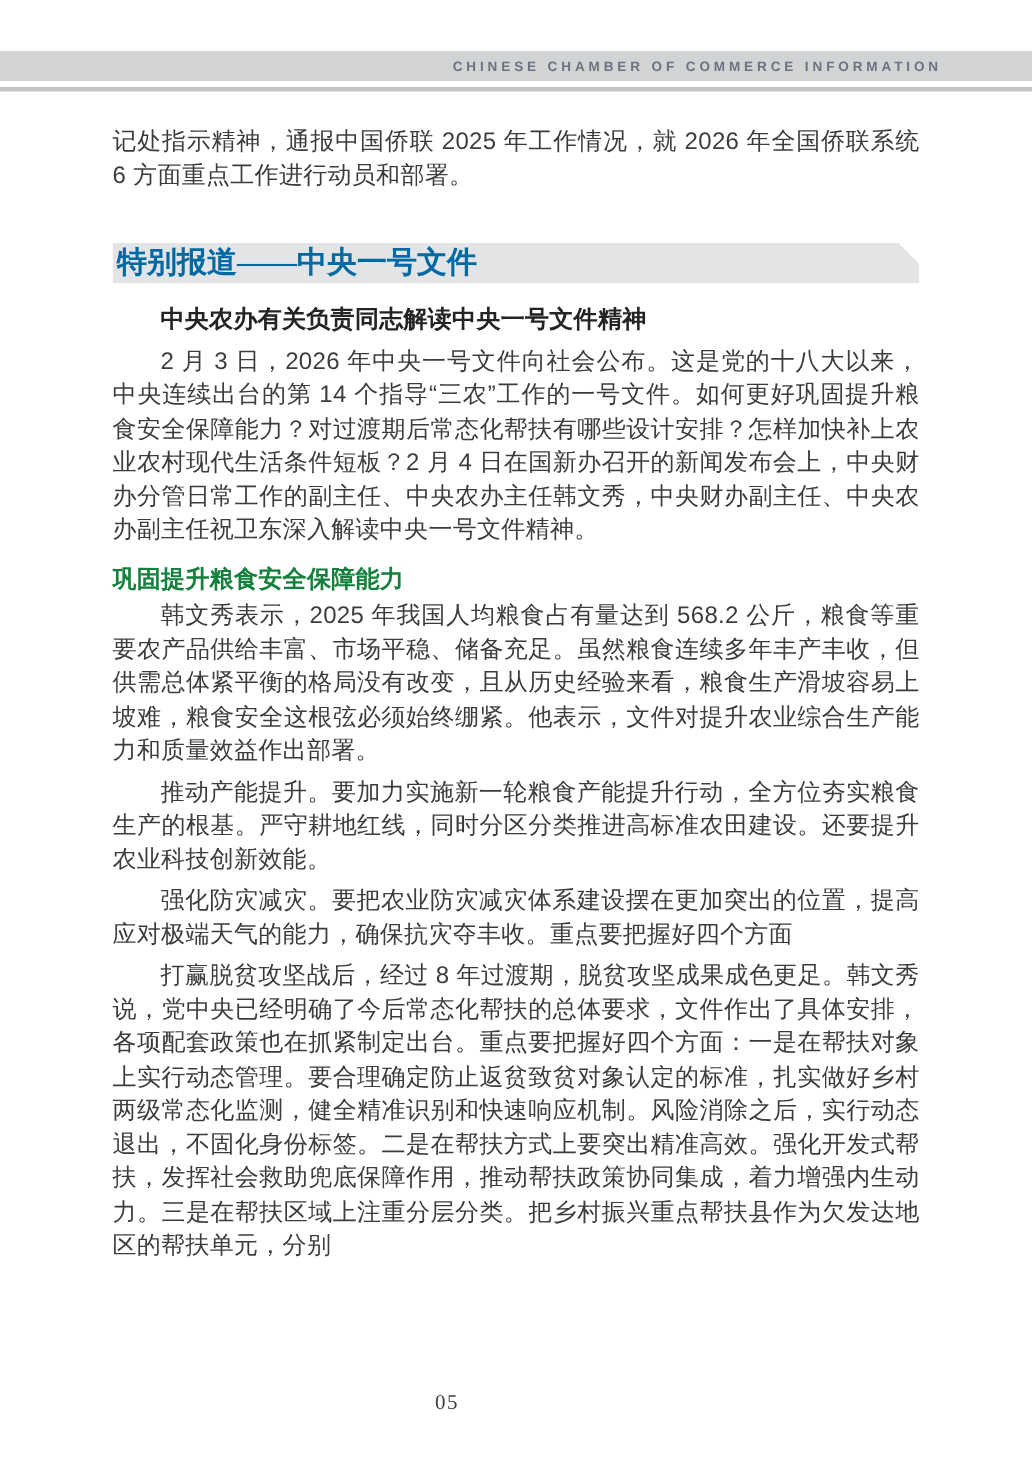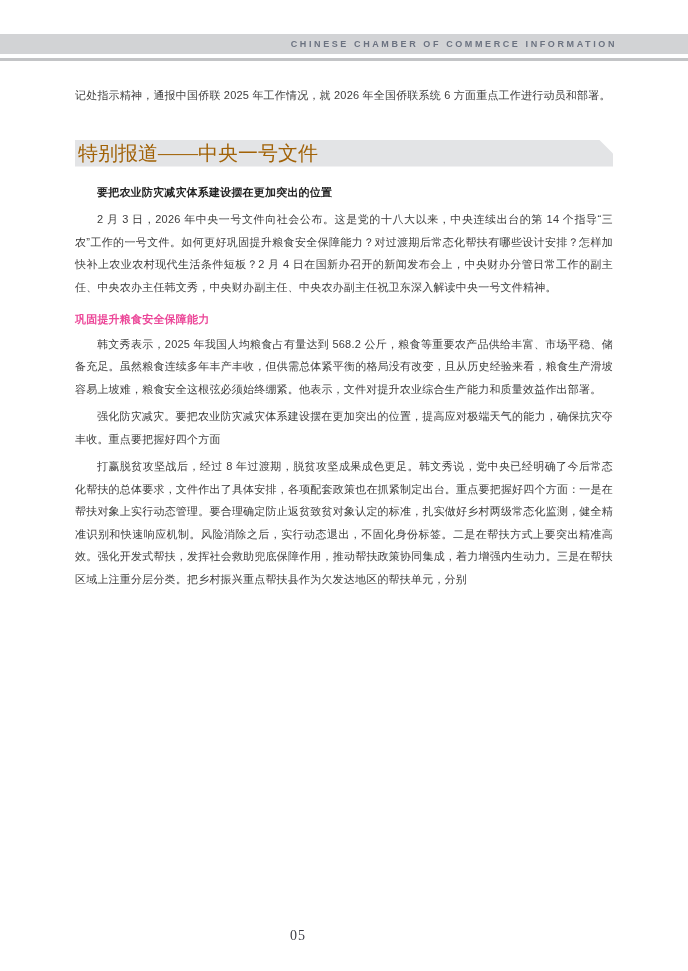--- a/index.html
+++ b/index.html
@@ -10,61 +10,61 @@
     overflow:hidden;
   }
   .page { position:relative; width:688px; height:971px; background:#ffffff; }
 
   
   .masthead-bar {
     position:absolute; top:34px; left:0; width:688px; height:20px;
     background:#d2d3d5;
   }
   .masthead-label {
-    position:absolute; top:34px; right:71px; height:20px; line-height:20px;
+    position:absolute; top:34px; right:60px; height:20px; line-height:20px;
     font-size:9px; font-weight:bold; letter-spacing:2.6px;
     color:#6b7280;
   }
   .masthead-rule {
     position:absolute; top:58px; left:0; width:688px; height:3px;
     background:#c3c4c6;
   }
 
   
   .content {
     position:absolute; left:75px; top:84px; width:538px;
     color:#3c3c3c;
   }
   .content p {
     margin:0 0 5px 0;
-    font-size:11px; line-height:22.5px;
+    font-size:16px; line-height:22.5px;
     text-align:justify; text-indent:2em;
     letter-spacing:0.2px;
   }
   .content p.cont { text-indent:0; }
   .src { float:right; color:#2f2f2f; }
 
   
   .section-banner {
     margin:33px 0 14px 0;
     height:27px; line-height:27px;
     background:#e3e4e6;
     clip-path:polygon(0 0, calc(100% - 14px) 0, 100% 14px, 100% 100%, 0 100%);
     font-family:"Liberation Serif","DejaVu Serif",serif;
-    font-weight:normal; font-size:20px; color:#a16207;
+    font-weight:bold; font-size:20px; color:#0369a1;
     padding-left:3px;
   }
 
   .article-title {
     text-align:center; font-size:19px; font-weight:bold;
     color:#242424; margin:0 0 14px 0; line-height:30px; text-indent:0;
   }
   .subhead {
     text-align:right; font-weight:bold; font-size:15px;
-    color:#ec4899; margin:10px 0 2px 0 !important; text-indent:0 !important;
+    color:#15803d; margin:10px 0 2px 0 !important; text-indent:0 !important;
   }
 
   .page-number {
     position:absolute; bottom:27px; left:0; width:596px;
     text-align:center;
     font-family:"Liberation Serif","DejaVu Serif",serif;
     font-size:14px; color:#3d3d47; letter-spacing:1px;
   }
 </style>
 </head>
@@ -76,29 +76,30 @@
   <div class="masthead-label">CHINESE CHAMBER OF COMMERCE INFORMATION</div>
   <div class="masthead-rule"></div>
 
   <div class="content">
 
     <p class="cont">记处指示精神，通报中国侨联 2025 年工作情况，就 2026 年全国侨联系统 6 方面重点工作进行动员和部署。</p>
 
 
     <div class="section-banner">特别报道——中央一号文件</div>
 
-    <p class="article-title">要把农业防灾减灾体系建设摆在更加突出的位置</p>
+    <p class="article-title">中央农办有关负责同志解读中央一号文件精神</p>
 
     <p>2 月 3 日，2026 年中央一号文件向社会公布。这是党的十八大以来，中央连续出台的第 14 个指导“三农”工作的一号文件。如何更好巩固提升粮食安全保障能力？对过渡期后常态化帮扶有哪些设计安排？怎样加快补上农业农村现代生活条件短板？2 月 4 日在国新办召开的新闻发布会上，中央财办分管日常工作的副主任、中央农办主任韩文秀，中央财办副主任、中央农办副主任祝卫东深入解读中央一号文件精神。</p>
 
     <p class="subhead">巩固提升粮食安全保障能力</p>
 
     <p>韩文秀表示，2025 年我国人均粮食占有量达到 568.2 公斤，粮食等重要农产品供给丰富、市场平稳、储备充足。虽然粮食连续多年丰产丰收，但供需总体紧平衡的格局没有改变，且从历史经验来看，粮食生产滑坡容易上坡难，粮食安全这根弦必须始终绷紧。他表示，文件对提升农业综合生产能力和质量效益作出部署。</p>
 
 
+    <p>推动产能提升。要加力实施新一轮粮食产能提升行动，全方位夯实粮食生产的根基。严守耕地红线，同时分区分类推进高标准农田建设。还要提升农业科技创新效能。</p>
 
     <p>强化防灾减灾。要把农业防灾减灾体系建设摆在更加突出的位置，提高应对极端天气的能力，确保抗灾夺丰收。重点要把握好四个方面</p>
 
     <p>打赢脱贫攻坚战后，经过 8 年过渡期，脱贫攻坚成果成色更足。韩文秀说，党中央已经明确了今后常态化帮扶的总体要求，文件作出了具体安排，各项配套政策也在抓紧制定出台。重点要把握好四个方面：一是在帮扶对象上实行动态管理。要合理确定防止返贫致贫对象认定的标准，扎实做好乡村两级常态化监测，健全精准识别和快速响应机制。风险消除之后，实行动态退出，不固化身份标签。二是在帮扶方式上要突出精准高效。强化开发式帮扶，发挥社会救助兜底保障作用，推动帮扶政策协同集成，着力增强内生动力。三是在帮扶区域上注重分层分类。把乡村振兴重点帮扶县作为欠发达地区的帮扶单元，分别</p>
 
   </div>
 
   <div class="page-number">05</div>
 
 </div>

